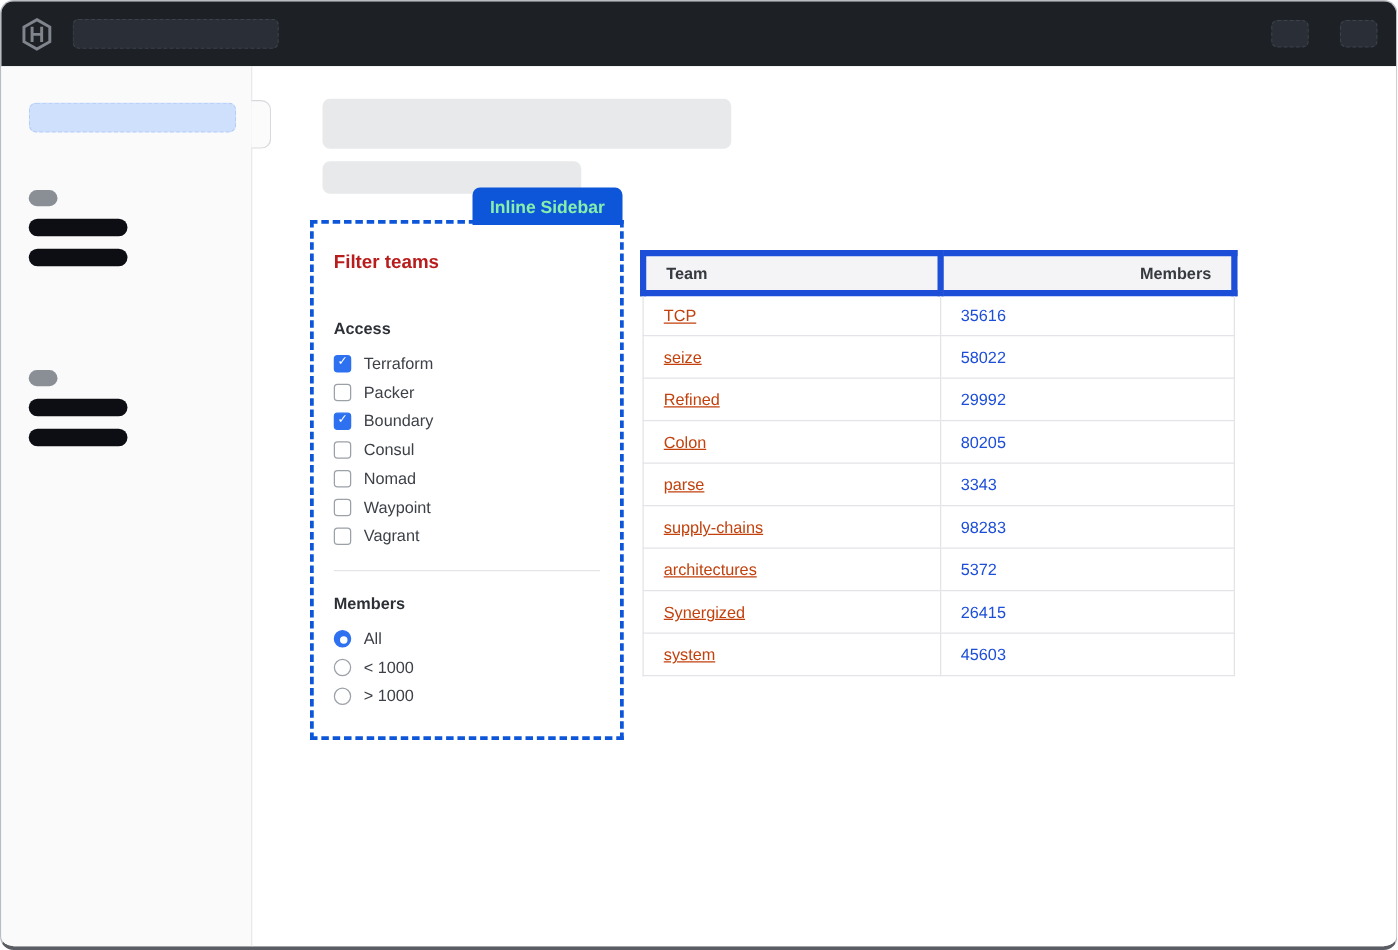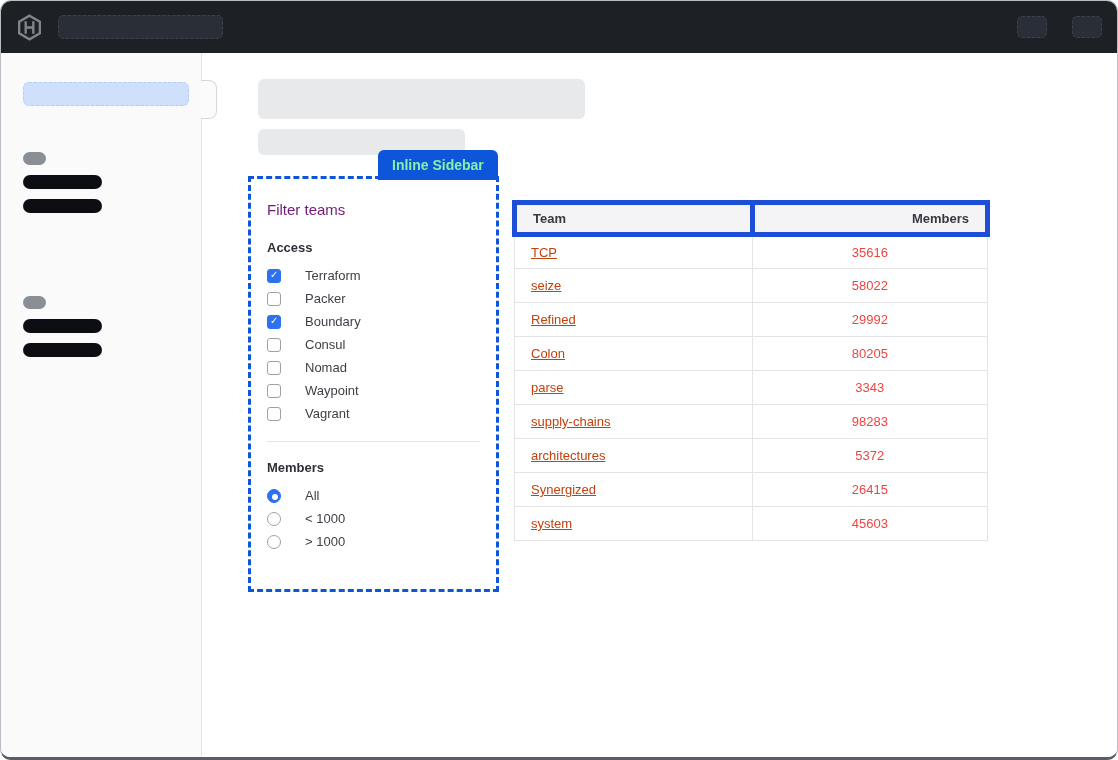--- a/index.html
+++ b/index.html
@@ -62,25 +62,25 @@
     position: absolute; left: 176px; top: 97px; height: 30px; z-index: 2;
     background: #0d56d9; color: #86efac; font-size: 14px; font-weight: bold;
     border-radius: 6px 6px 0 0; padding: 0 14px; display: flex; align-items: center;
   }
   .anno-box {
     position: absolute; left: 46px; top: 123px; width: 251px; height: 416px;
     border: 3px dashed #0d56d9; background: #ffffff; z-index: 1;
     padding: 22px 16px 0 16px;
   }
 
-  .filter-title { font-size: 15px; font-weight: normal; color: #701a75; margin-bottom: 22px; }
+  .filter-title { font-size: 15px; font-weight: bold; color: #b91c1c; margin-bottom: 37px; }
   .group-label  { font-size: 13px; font-weight: bold; color: #2d3137; margin-bottom: 9px; }
 
   .check-row, .radio-row {
-    display: flex; align-items: center; gap: 24px; height: 23px; cursor: pointer;
+    display: flex; align-items: center; gap: 10px; height: 23px; cursor: pointer;
   }
   .checkbox {
     width: 14px; height: 14px; border-radius: 3px; flex: 0 0 auto;
     border: 1px solid #9ca1a8; background: #ffffff; position: relative;
   }
   .checkbox.checked { background: #2e71f0; border-color: #2e71f0; }
   .checkbox.checked::after {
     content: "\2713"; position: absolute; left: 2px; top: -1px;
     color: #ffffff; font-size: 10px; font-weight: bold;
   }
@@ -103,21 +103,21 @@
     border-collapse: collapse; font-size: 13px;
   }
   .team-table th {
     height: 32px; background: #f4f4f6; color: #36393f; font-weight: bold;
     border: 5px solid #1d4ed8; text-align: left; padding: 0 16px;
   }
   .team-table th.col-members { text-align: right; }
   .team-table td {
     height: 34px; background: #ffffff; border: 1px solid #e3e4e7; padding: 0 16px;
   }
-  .team-table td.cell-members { text-align: center; color: #ef4444; }
+  .team-table td.cell-members { text-align: left; color: #1d4ed8; }
   .team-link { color: #c2410c; text-decoration: underline; }
   .col-team { width: 240px; }
   .col-members { width: 238px; }
 </style>
 </head>
 <body>
 
 <div class="frame">
 
   <div class="topbar">

